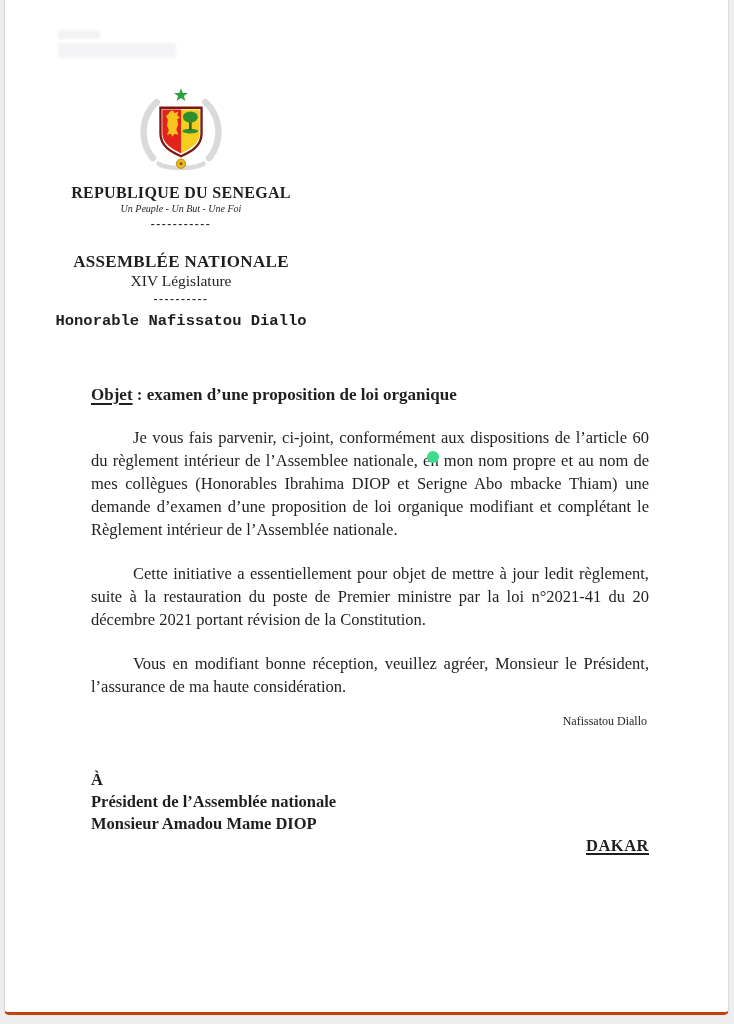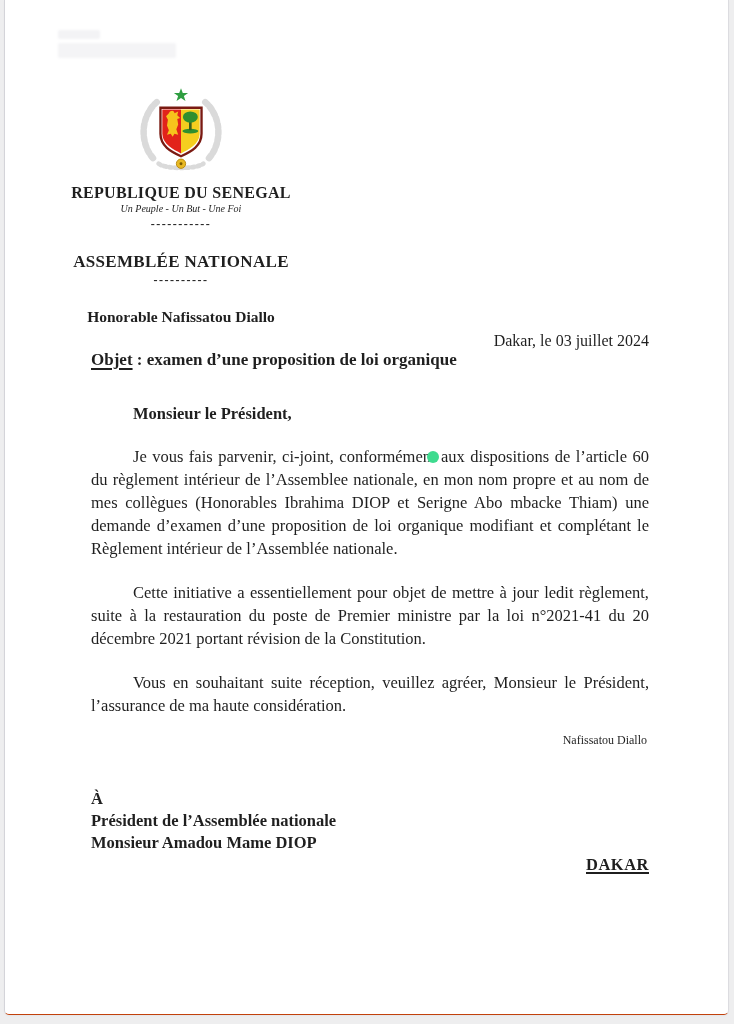--- a/index.html
+++ b/index.html
@@ -9,41 +9,41 @@
     font-family:"Liberation Serif", serif;
     color:#1f1f1f;
     position:relative;
     overflow:hidden;
   }
   .page {
     position:absolute; left:4px; top:0; right:5px; bottom:9px;
     background:#ffffff;
     border-left:1px solid #d4d4d9;
     border-right:1px solid #dcdce0;
-    border-bottom:1px solid #c2410c;
+    border-bottom:3px solid #c2410c;
     border-radius:0 0 5px 5px;
     box-shadow:0 1px 2px rgba(0,0,0,0.04);
   }
   .watermark { position:absolute; left:53px; top:30px; }
   .watermark .wm1 { width:42px; height:9px; background:#f3f3f5; border-radius:2px; filter:blur(1px); }
   .watermark .wm2 { width:118px; height:15px; background:#f4f4f6; border-radius:2px; margin-top:4px; filter:blur(1px); }
   .letterhead {
     width:308px; margin:84px 0 0 22px;
     text-align:center; line-height:1.15;
   }
   .crest { display:block; margin:0 auto 4px auto; }
   .republic { font-size:16px; font-weight:bold; letter-spacing:0.3px; }
   .motto { font-size:10px; font-style:italic; margin-top:1px; }
   .sep { font-size:12px; font-weight:bold; letter-spacing:1.5px; margin-top:3px; color:#222; }
   .institution { font-size:17px; font-weight:bold; margin-top:20px; letter-spacing:0.3px; }
   .legislature { font-size:15.5px; margin-top:1px; }
-  .author { font-size:15.5px; font-weight:bold; margin-top:20px; }
+  .author { font-size:15.5px; font-weight:bold; margin-top:6px;font-family:Liberation Mono, monospace; }
   .content { margin-left:86px; margin-right:79px; }
   .dateline { text-align:right; font-size:16px; margin-top:6px; }
-  .subject { font-size:17px; font-weight:bold; }
+  .subject { margin-top:54px; font-size:17px; font-weight:bold; }
   .subject .label { text-decoration:underline; text-decoration-thickness:1.5px; text-underline-offset:3px; }
   .salutation { margin-top:34px; font-size:16.5px; font-weight:bold; text-indent:42px; }
   .para {
     margin-top:21px; font-size:16.5px; line-height:23px;
     text-align:justify; text-indent:42px;
   }
   .para b { font-weight:normal; }
   .signature { margin-top:13px; text-align:right; font-size:12px; padding-right:2px; }
   .recipient { margin-top:40px; font-size:16.5px; font-weight:bold; line-height:22px; }
   .recipient .city { text-decoration:underline; text-decoration-thickness:1.5px; text-underline-offset:2px; letter-spacing:0.5px;text-align:right; }
@@ -75,38 +75,37 @@
       <rect x="68.6" y="38" width="2.8" height="10" fill="#3c5e1c"></rect>
       <ellipse cx="70" cy="34" rx="8" ry="6" fill="#2f8f2f"></ellipse>
       <path d="M38,24 h44 v28 c0,13 -11,19 -22,24 c-11,-5 -22,-11 -22,-24 z" fill="none" stroke-width="2.5" stroke="#7a1a12"></path>
       <circle cx="60" cy="84" r="5" stroke="#b8860b" stroke-width="1" fill="#e8b923"></circle>
       <circle cx="60" cy="84" r="1.6" fill="#7a5a00"></circle>
     </svg>
     <div class="republic">REPUBLIQUE DU SENEGAL</div>
     <div class="motto">Un Peuple - Un But - Une Foi</div>
     <div class="sep">-----------</div>
     <div class="institution">ASSEMBLÉE NATIONALE</div>
+    <div class="legislature">XIV Législature</div>
     <div class="sep">----------</div>
     <div class="author">Honorable Nafissatou Diallo</div>
   </div>
 
   <div class="content">
-    <div class="dateline">Dakar, le 03 juillet 2024</div>
 
     <div class="subject">
       <span class="label">Objet</span><span> : examen d’une proposition de loi organique</span>
     </div>
 
-    <div class="salutation">Monsieur le Président,</div>
 
     <p class="para">Je vous fais parvenir, ci-joint, conformément aux dispositions de l’article 60 du règlement intérieur de l’Assemblee nationale, en mon nom propre et au nom de mes collègues (Honorables Ibrahima DIOP et Serigne Abo mbacke Thiam) une demande d’examen d’une proposition de loi organique modifiant et complétant le Règlement intérieur de l’Assemblée nationale.</p>
 
     <p class="para">Cette initiative a essentiellement pour objet de mettre à jour ledit règlement, suite à la restauration du poste de Premier ministre par la loi n°2021-41 du 20 décembre 2021 portant révision de la Constitution.</p>
 
-    <p class="para"><span>Vous en souhaitant suite réception, veuillez agréer, </span><b>Monsieur le Président</b><span>, l’assurance de ma haute considération.</span></p>
+    <p class="para"><span>Vous en modifiant bonne réception, veuillez agréer, </span><b>Monsieur le Président</b><span>, l’assurance de ma haute considération.</span></p>
 
     <div class="signature">Nafissatou Diallo</div>
 
     <div class="recipient">
       <div>À</div>
       <div>Président de l’Assemblée nationale</div>
       <div>Monsieur Amadou Mame DIOP</div>
       <div class="city">DAKAR</div>
     </div>
   </div>

